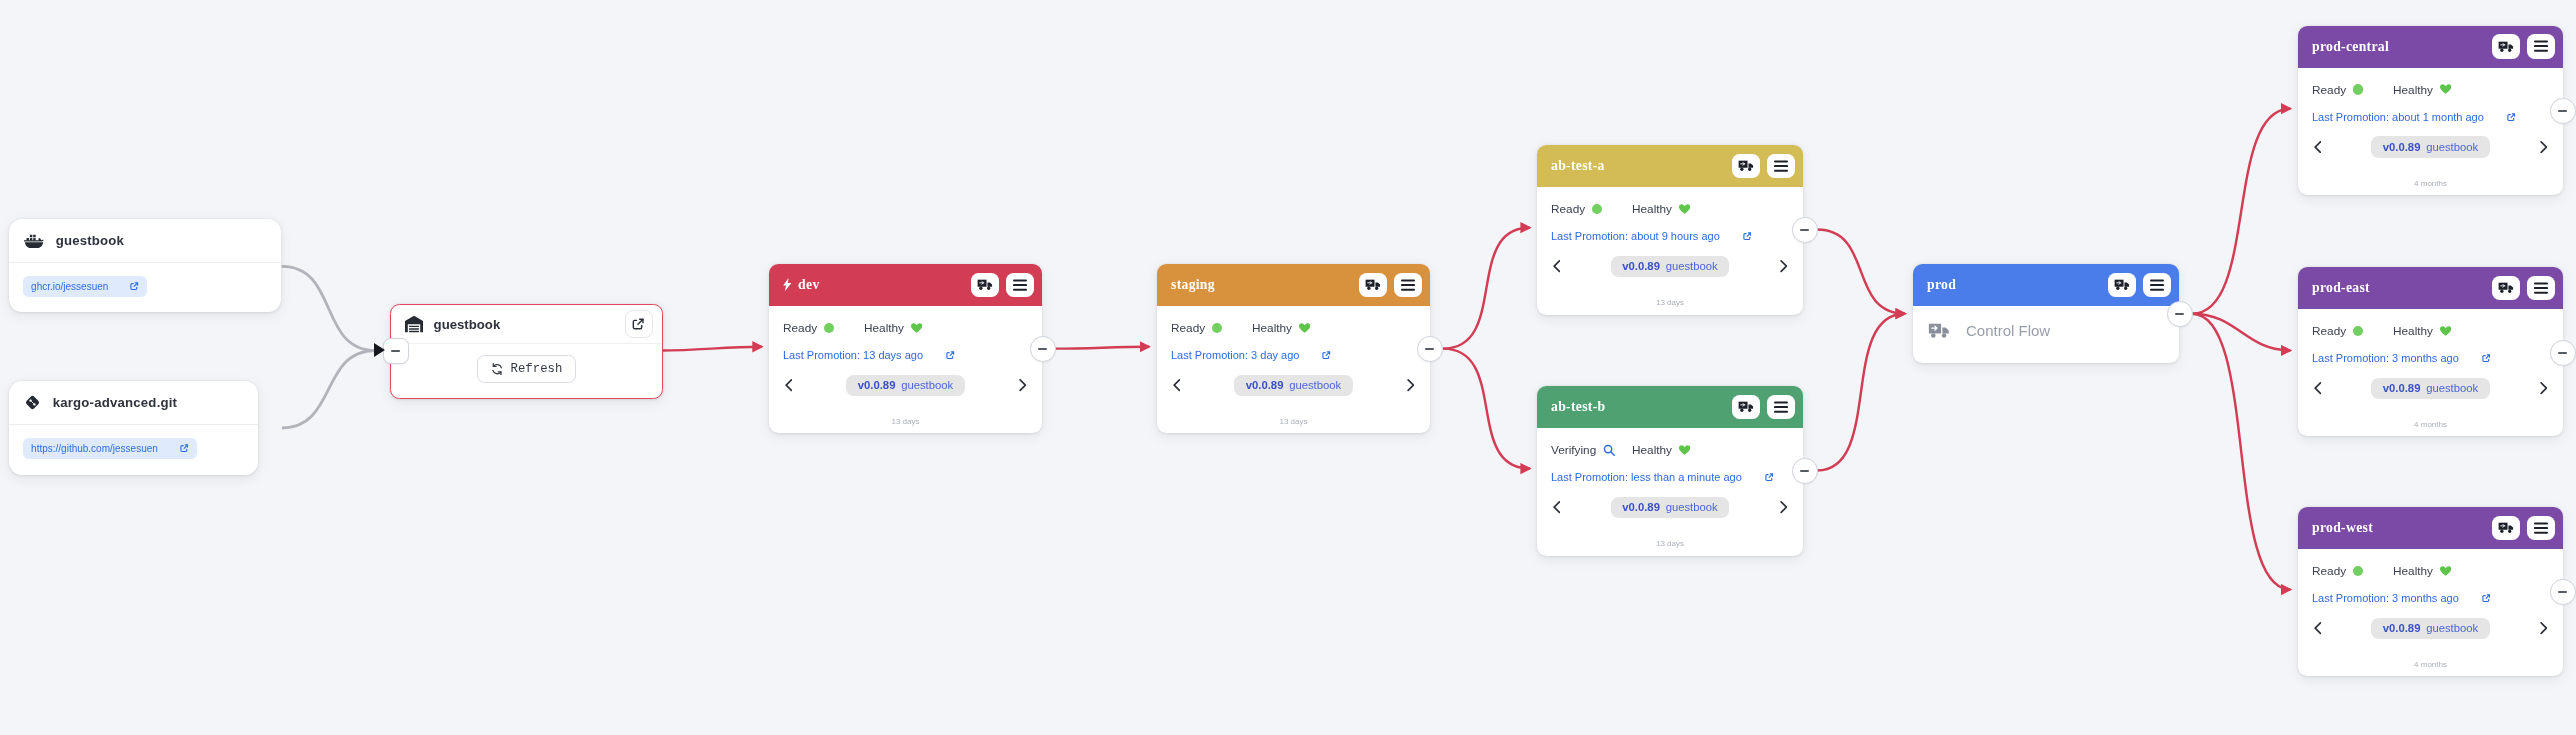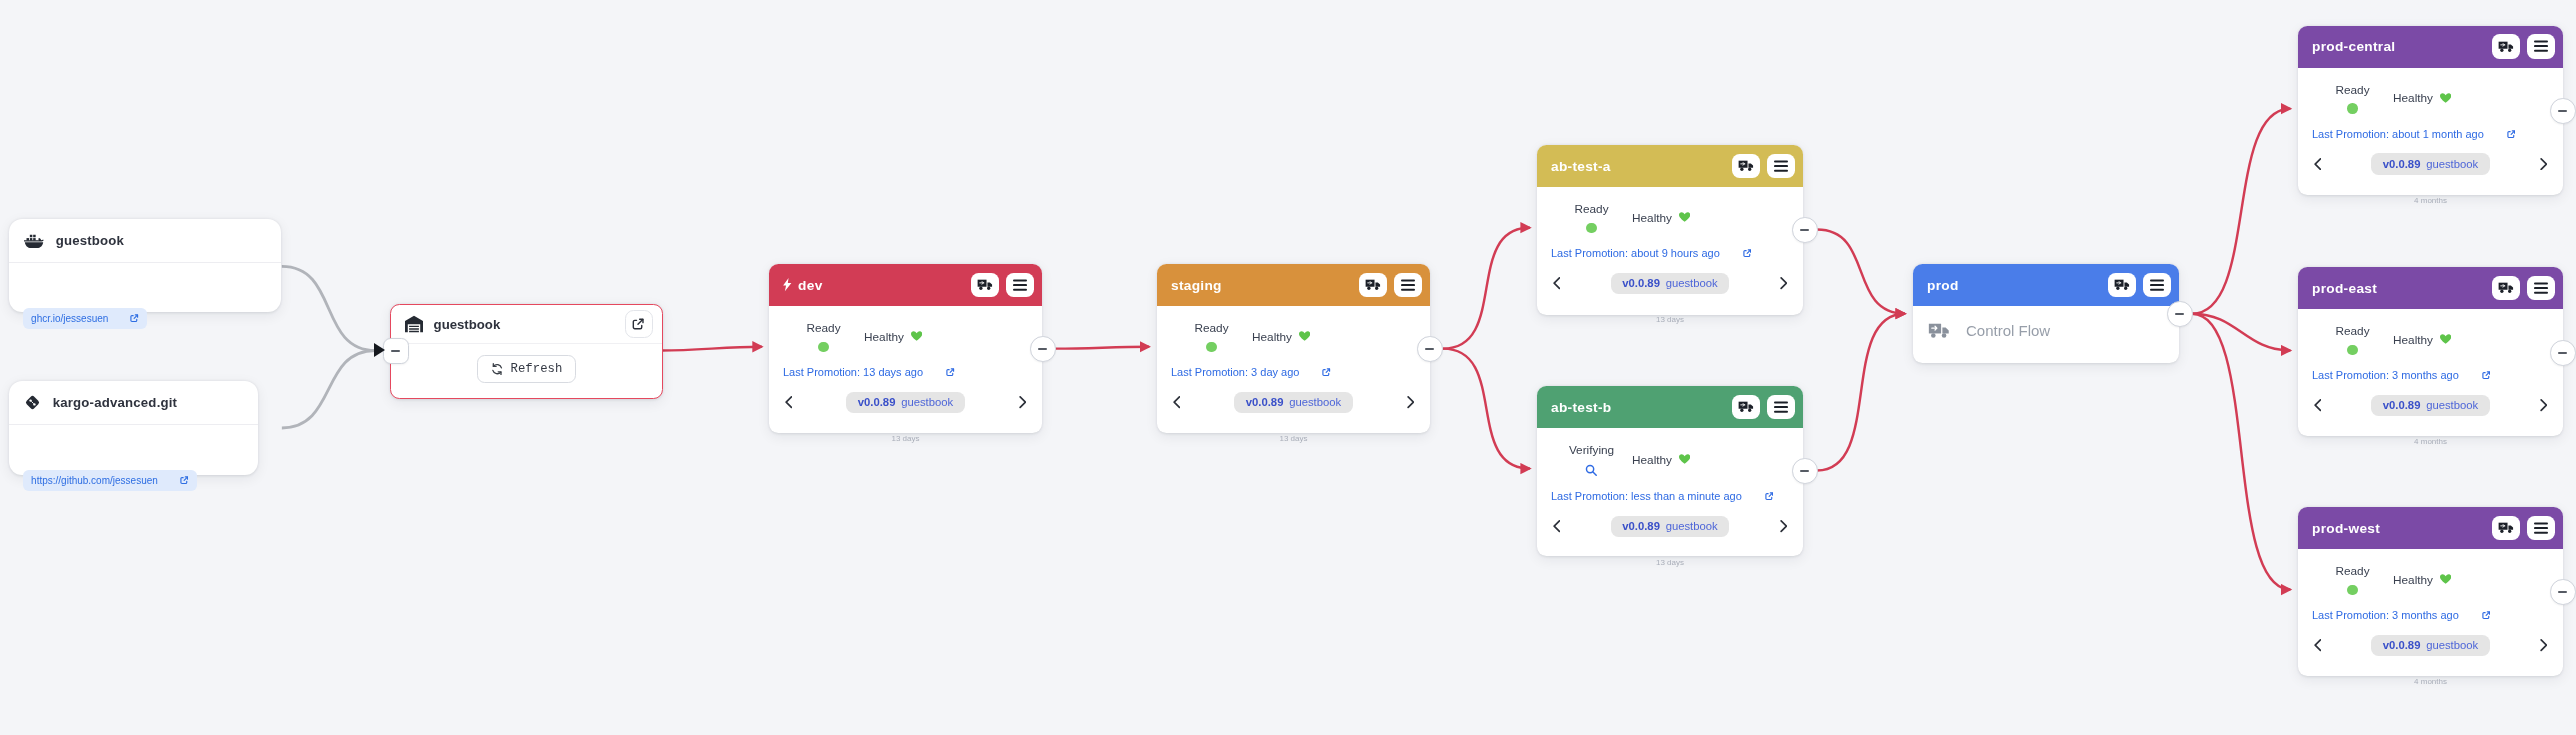--- a/index.html
+++ b/index.html
@@ -16,43 +16,43 @@
     position:absolute;background:#fff;border-radius:11.3px;z-index:2;
     box-shadow:0 0.9px 2.8px rgba(16,24,40,.10),0 3.8px 13.2px rgba(16,24,40,.07);
   }
 
   
   .repo-title-row{display:flex;align-items:center;gap:11.3px;height:43px;padding:0 15px;border-bottom:0.9px solid #ededf1;}
   .repo-title{font-size:13.2px;font-weight:bold;color:#2e323d;letter-spacing:0.2px;}
   .repo-body{display:flex;align-items:center;padding:13.2px 13.2px;}
   .repo-pill{
     display:inline-flex;align-items:center;gap:22px;background:#dfeafc;color:#2e6ee2;
-    font-size:10px;border-radius:5.7px;padding:4.7px 8.5px;cursor:pointer;margin-top:32px;
+    font-size:10px;border-radius:5.7px;padding:4.7px 8.5px;cursor:pointer;
   }
 
   
   .warehouse{border:1.5px solid #e5485e;border-radius:9.4px;}
   .wh-title-row{display:flex;align-items:center;gap:9.4px;height:38px;padding:0 9.4px 0 13.2px;border-bottom:0.9px solid #f0f0f3;}
   .wh-title{font-size:13.2px;font-weight:bold;color:#2e323d;flex:1;}
   .wh-ext-btn{width:28px;height:28px;border-radius:8.5px;border:0.9px solid #e3e5ea;background:#fff;
     display:flex;align-items:center;justify-content:center;color:#2b2f38;cursor:pointer;padding:0;}
   .wh-body{display:flex;justify-content:center;align-items:center;padding:11.3px 0;}
   .refresh-btn{display:inline-flex;align-items:center;gap:7.6px;background:#fff;border:0.9px solid #d8dbe1;
     border-radius:7.6px;padding:5.7px 13.2px;font-size:12.3px;color:#343944;cursor:pointer;font-family:Liberation Mono, monospace;}
 
   
   .stage-header{height:42px;border-radius:9.4px 9.4px 0 0;display:flex;align-items:center;gap:6.6px;padding:0 8.5px 0 14px;}
-  .stage-title{color:#fff;font-weight:bold;font-size:13.7px;letter-spacing:0.3px;}
+  .stage-title{color:#fff;font-weight:bold;font-size:13.7px;letter-spacing:0.3px;font-family:Liberation Serif, serif;}
   .hbtns{margin-left:auto;display:flex;gap:6.6px;}
   .hbtn{width:28px;height:24.6px;border-radius:7.6px;background:#fff;border:none;display:flex;
     align-items:center;justify-content:center;cursor:pointer;padding:0;}
   .stage-body{padding:8.5px 14px 0;}
   .status-row{display:flex;align-items:center;margin:6.6px 0 10.4px;}
   .status-item{display:flex;align-items:center;gap:6.6px;font-size:11.8px;color:#3a4150;}
-  .status-item.first{width:81px;flex-direction:column;}
+  .status-item.first{width:81px;}
   .dot{width:10.4px;height:10.4px;border-radius:50%;background:#74cf61;}
   .promo-link{display:inline-flex;align-items:center;gap:23px;font-size:11px;color:#2e6ae3;cursor:pointer;}
   .freight-row{display:flex;align-items:center;justify-content:space-between;margin-top:12.3px;}
   .chev-btn{background:none;border:none;padding:1.9px;cursor:pointer;display:flex;align-items:center;}
   .version-pill{background:#e5e5e5;border-radius:7.6px;padding:4.7px 11.3px;font-size:11.3px;cursor:pointer;}
   .version-pill .ver{color:#3a50c9;font-weight:bold;}
   .version-pill .art{color:#4e66d8;margin-left:5.7px;}
   .age{ text-align:center;font-size:8px;color:#a9aeb9;margin-top:21px;}
   .cf-body{display:flex;align-items:center;gap:16px;padding:16px 15px;color:#979ea9;font-size:15px;}
 

